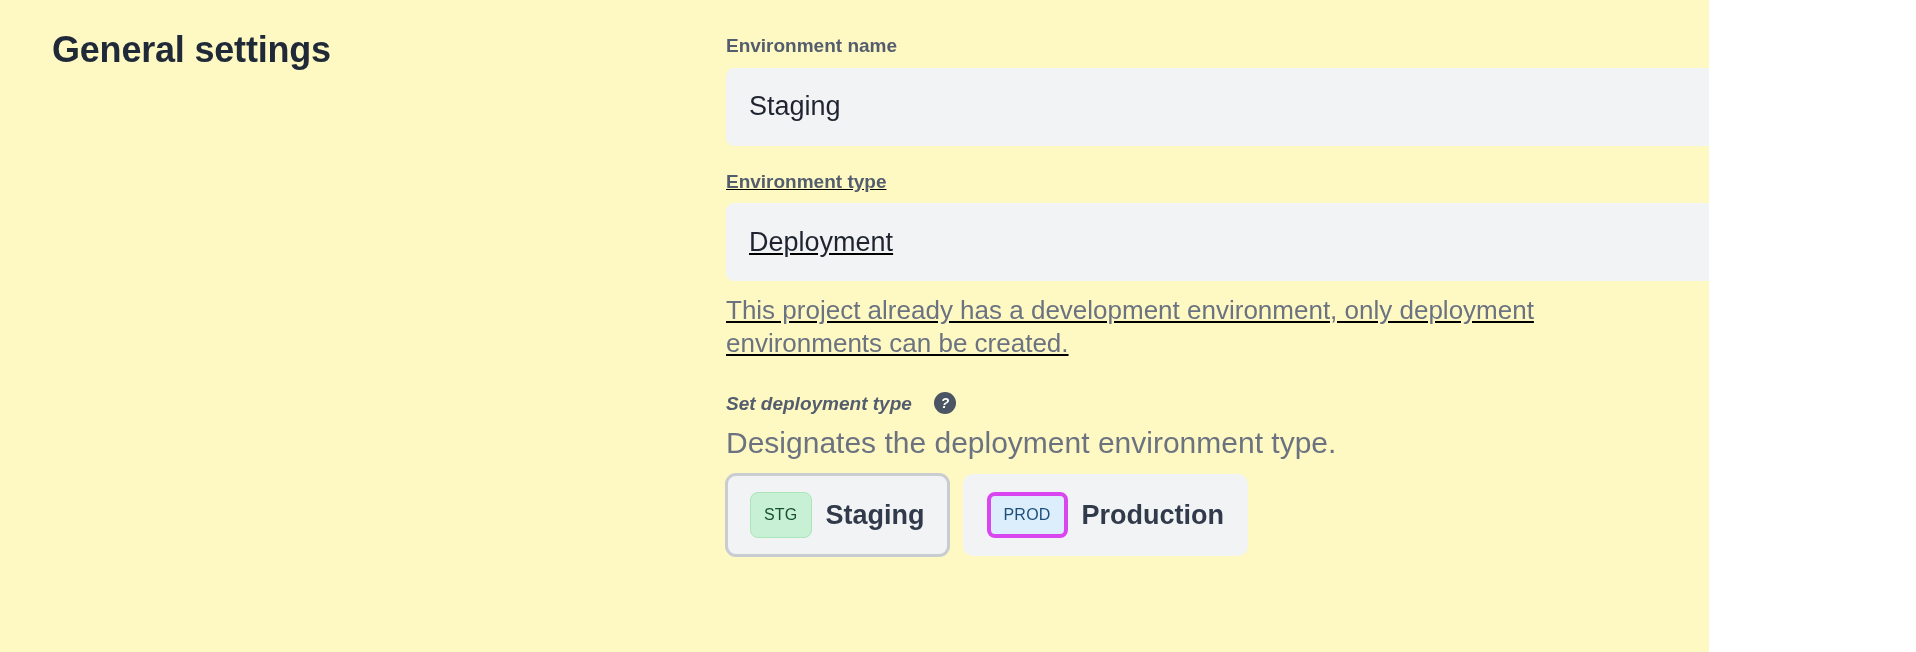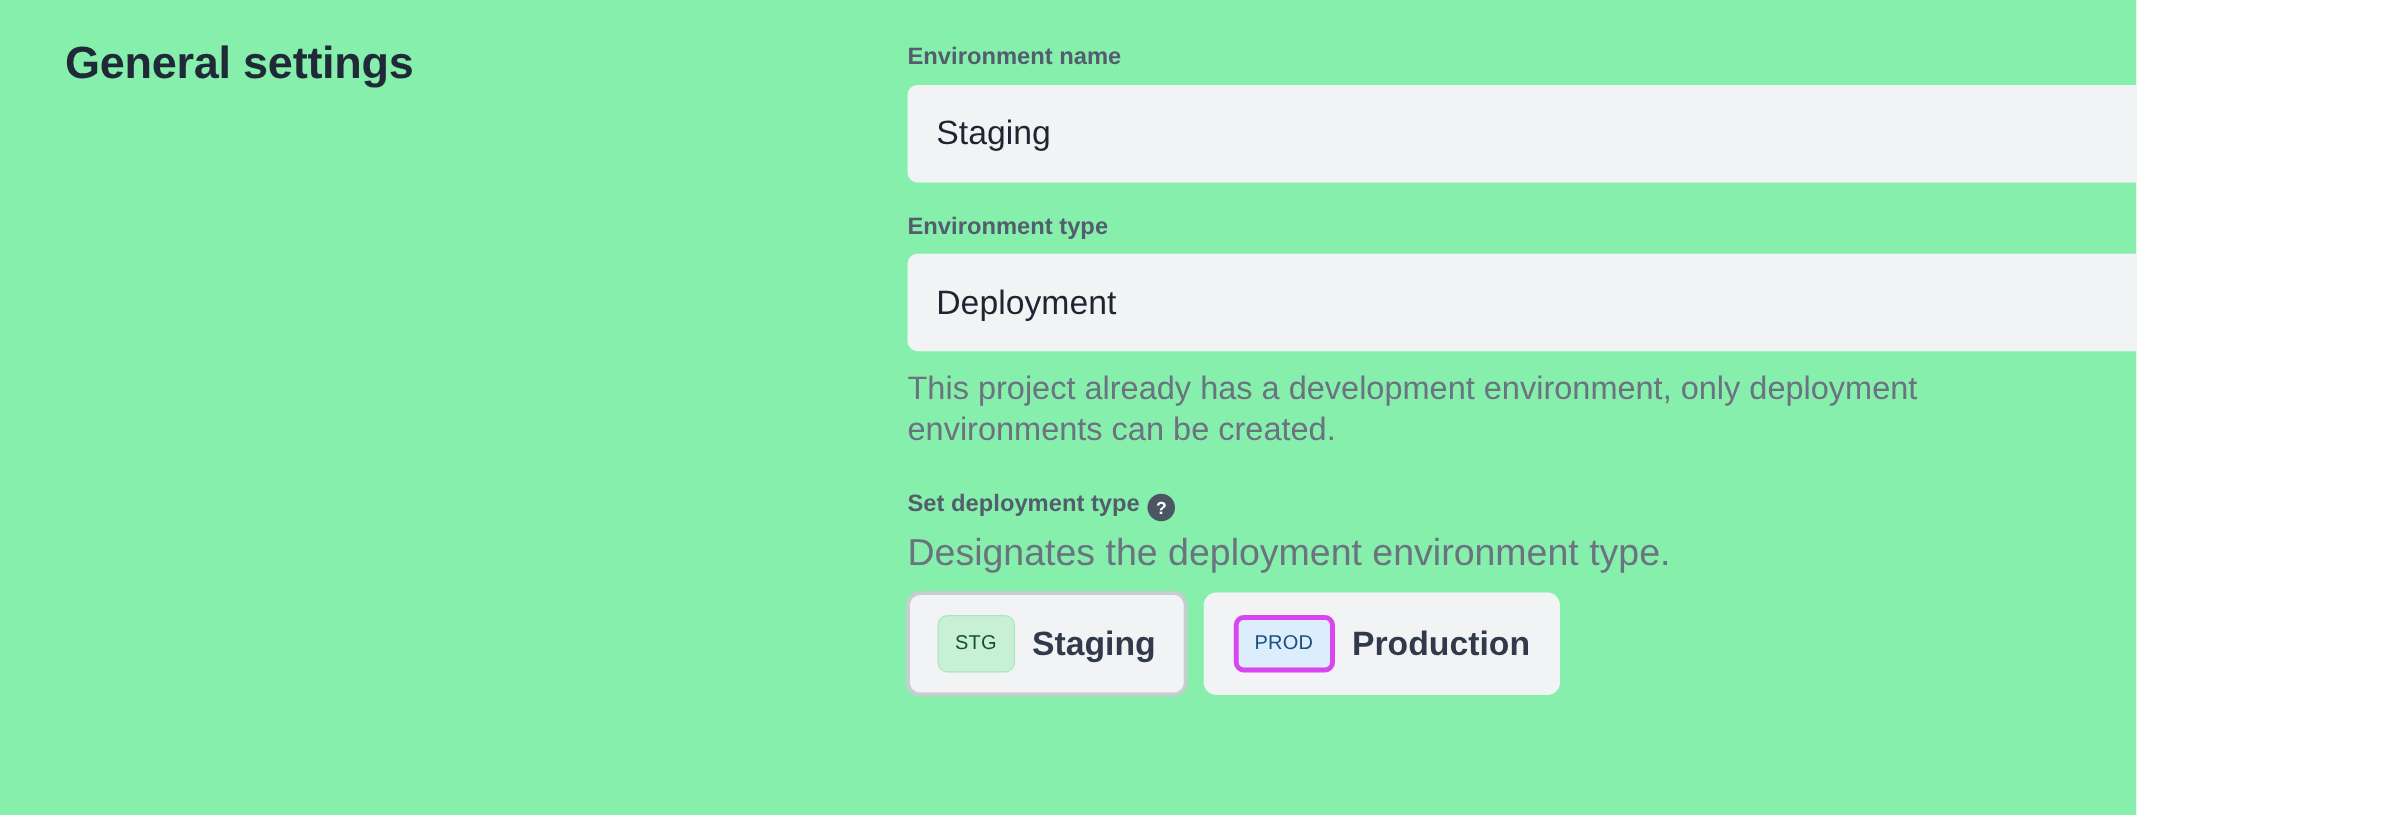--- a/index.html
+++ b/index.html
@@ -10,21 +10,21 @@
     height: 652px;
     background: #ffffff;
     font-family: "Liberation Sans", sans-serif;
     -webkit-font-smoothing: antialiased;
   }
 
   .page {
     position: relative;
     width: 1709px;
     height: 652px;
-    background: #86efac;
+    background: #fef9c3;
     overflow: hidden;
   }
 
   
   .settings-heading {
     position: absolute;
     left: 52px;
     top: 26px;
     font-size: 36px;
     font-weight: 700;
@@ -61,39 +61,40 @@
     padding: 0 22px;
     font-family: "Liberation Sans", sans-serif;
     font-size: 27px;
     font-weight: 400;
     color: #1f2430;
     line-height: 76px;
     outline: none;
   }
 
   .field-group { margin-bottom: 24px; }
-  .field-group.tight { margin-bottom: 32px; }
+  .field-group.tight { margin-bottom: 32px; text-decoration: underline; }
 
   .help-text {
     font-size: 26px;
     font-weight: 400;
     color: #6b7280;
     line-height: 1.27;
     max-width: 905px;
     margin-top: 13px;
   }
 
   
   .deploy-block { margin-top: 30px; }
 
   .deploy-label-row {
     display: flex;
-    align-items: flex-end;
-    gap: 6px;
+    align-items: flex-start;
+    gap: 22px;
     margin-bottom: 6px;
+    font-style: italic;
   }
 
   .deploy-label {
     font-size: 19px;
     font-weight: 700;
     color: #535d6d;
     line-height: 1.3;
   }
 
   .help-icon {

